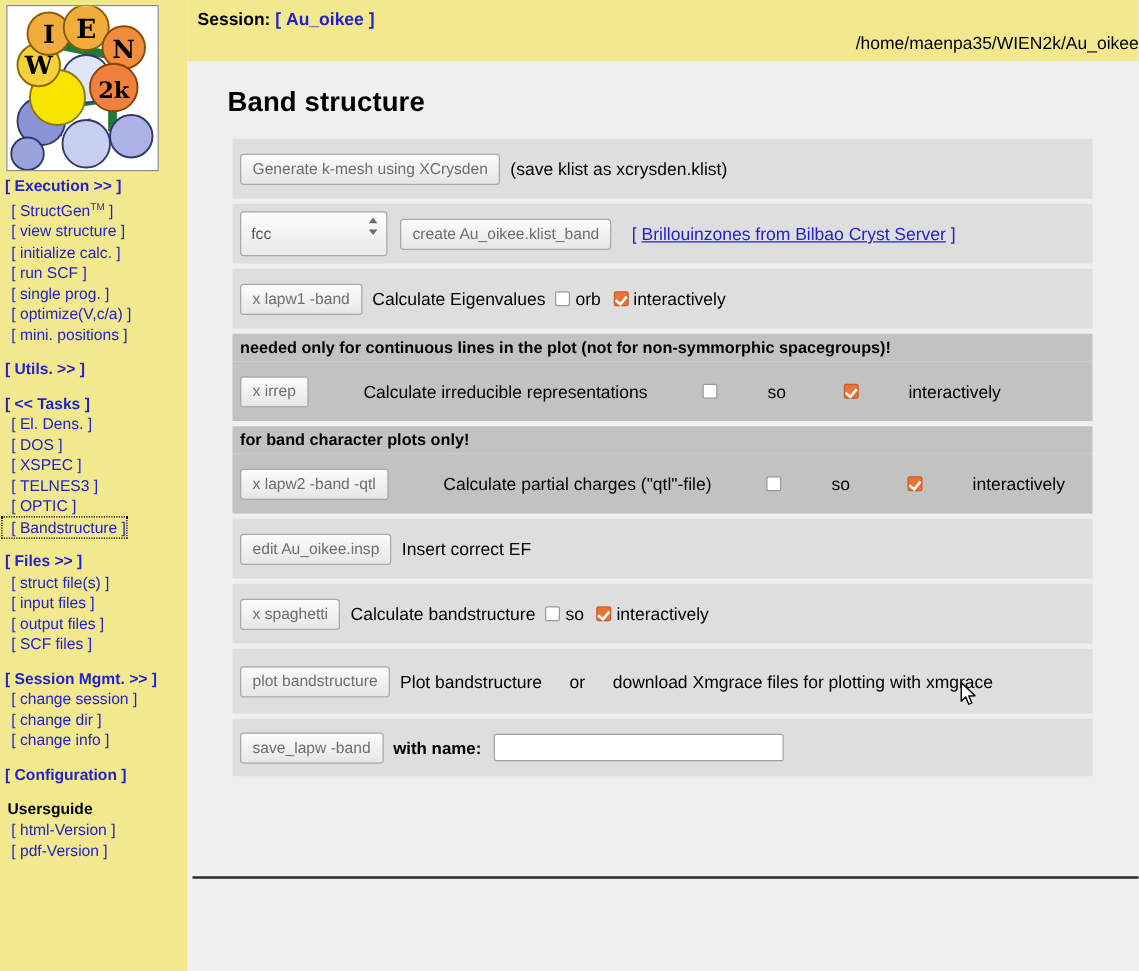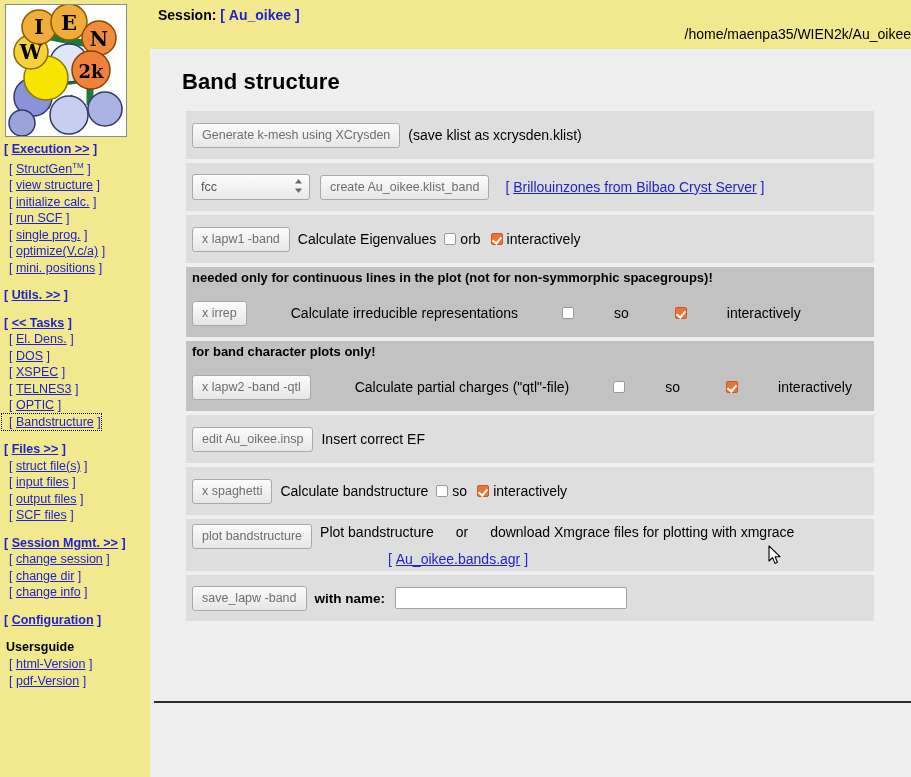--- a/index.html
+++ b/index.html
@@ -53,21 +53,20 @@
   .nav-item {
     display: block;
     color: #2222cc;
     text-decoration: none;
     font-size: 12.5px;
     line-height: 16.5px;
     white-space: nowrap;
     padding: 0 0 0 2px;
   }
   .nav-item .lbl {
-    text-decoration: underline;
     color: #2222cc;
   }
   .nav-item .brk { color: #2222cc; text-decoration: none; }
   .nav-item.top {
     font-weight: bold;
     padding-left: 2px;
   }
   .nav-item.sub { padding-left: 7px; }
   .nav-item.focused { outline: 1px dotted #000; display:inline-block; }
   .nav-heading {
@@ -162,21 +161,21 @@
   .sel {
     -webkit-appearance: none;
     appearance: none;
     font-family: "Liberation Sans", sans-serif;
     font-size: 12.5px;
     color: #555;
     background: linear-gradient(#fdfdfd, #e9e9e9);
     border: 1px solid #a9a9a9;
     border-radius: 3px;
     width: 118px;
-    height: 26px;
+    height: 36px;
     padding: 0 20px 0 8px;
     position: relative;
   }
   .selwrap { position: relative; display: inline-block; }
   .selwrap .arrows {
     position: absolute;
     right: 7px;
     top: 3px;
     width: 9px;
     height: 18px;
@@ -253,21 +252,21 @@
     width: 14px;
     height: 20px;
     pointer-events: none;
   }
 
   .plotrow-inner {
     display: flex;
     flex-direction: column;
     width: 100%;
   }
-  .plotrow-line1 { display: flex; align-items: flex-start; }
+  .plotrow-line1 { display: flex; align-items: center; }
   .plotrow-line2 { text-align: center; padding-right: 150px; margin-top: 2px; }
   .orlabel { margin-left: 22px; margin-right: 22px; font-size: 14px; }
 </style>
 </head>
 <body>
 
 <div class="page">
 
   <div class="sidebar">
 
@@ -457,23 +456,20 @@
         <div class="sep"></div>
 
         <div class="row" style="min-height:52px; padding-top:4px; padding-bottom:4px;">
           <div class="plotrow-inner">
             <div class="plotrow-line1">
               <button class="btn">plot bandstructure</button>
               <span class="txt">Plot bandstructure</span>
               <span class="orlabel">or</span>
               <span style="font-size:14px;">download Xmgrace files for plotting with xmgrace</span>
             </div>
-            <div class="plotrow-line2">
-              <a class="link" href="#">[&nbsp;<span class="u">Au_oikee.bands.agr</span>&nbsp;]</a>
-            </div>
           </div>
         </div>
         <div class="sep"></div>
 
         <div class="row" style="min-height:46px">
           <button class="btn">save_lapw -band</button>
           <span class="txt" style="font-weight:bold; font-size:13.5px;">with name:</span>
           <input class="tinput" type="text" value="" style="">
         </div>
 

